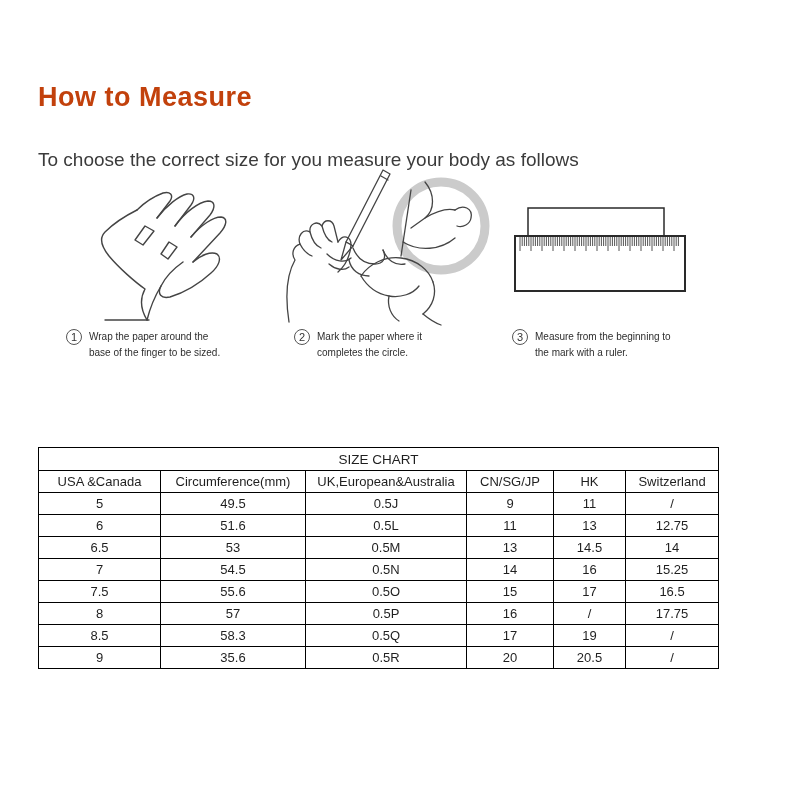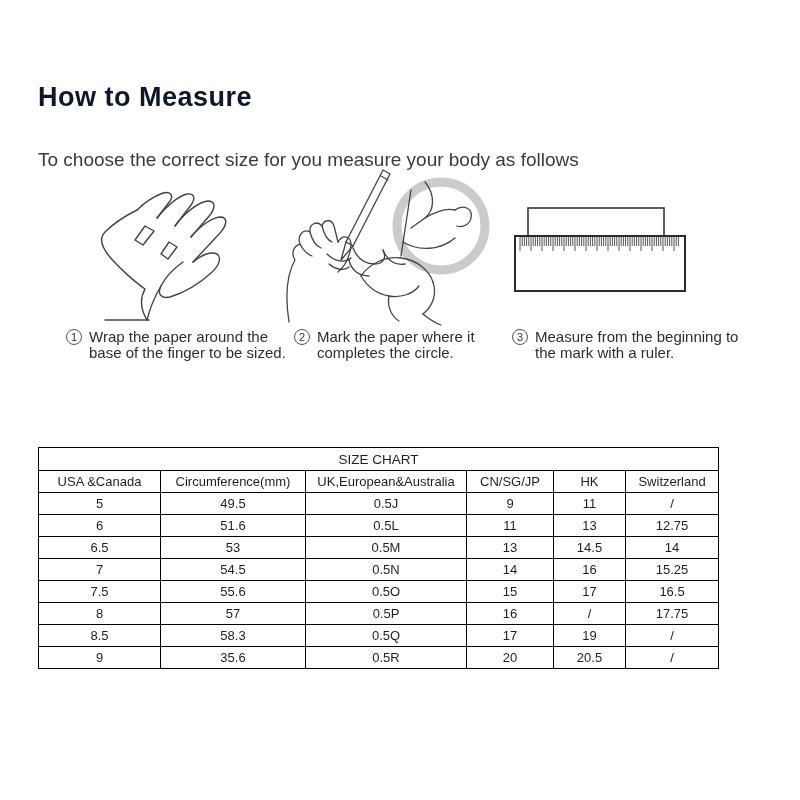--- a/index.html
+++ b/index.html
@@ -35,21 +35,21 @@
   .step-1 { left: 66px; }
   .step-2 { left: 294px; }
   .step-3 { left: 512px; }
   .step-badge {
     flex: 0 0 auto;
     width: 16px; height: 16px; margin-top: 0px;
     border: 1.2px solid #555; border-radius: 50%;
     font-size: 11px; line-height: 14px; text-align: center;
     color: #333;
   }
-  .step-text { font-size: 15px; line-height: 16px; color: #2e2e2e; }
+  .step-text { font-size: 10px; line-height: 16px; color: #2e2e2e; }
   .step-text span { display: block; }
 
   .size-table {
     position: absolute; left: 38px; top: 447px;
     width: 680px;
     border-collapse: collapse; table-layout: fixed;
     font-size: 13px; color: #1f1f1f; border-radius: 19px;
   }
   .size-table th, .size-table td {
     border: 1.5px solid #000;
@@ -59,21 +59,21 @@
     overflow: hidden; white-space: nowrap;
   }
   .size-table .chart-title-cell { height: 23px; font-size: 13.5px; }
   svg { display: block; }
 </style>
 </head>
 <body>
 
 <div class="stage">
 
-  <h1 class="page-title" style="color: #0f172a;">How to Measure</h1>
+  <h1 class="page-title" style="color: #c2410c;">How to Measure</h1>
   <p class="page-subtitle">To choose the correct size for you measure your body as follows</p>
 
   <svg class="illus illus-1" width="200" height="150" viewBox="0 0 200 150">
     <g fill="none" stroke="#444" stroke-width="1.4" stroke-linecap="round" stroke-linejoin="round">
       <path d="M30,148 L74,148"></path>
       <path d="M72,148 C66,138 64,128 70,117 C60,110 44,96 34,84 C26,74 24,66 30,60 C38,52 50,44 62,38"></path>
       <path d="M62,38 C70,30 80,24 88,21 C95,19 99,23 95,29 L82,46"></path>
       <path d="M82,46 C92,33 104,24 112,22 C119,21 121,26 116,33 L100,54"></path>
       <path d="M100,54 C110,40 124,30 133,29 C140,29 141,35 135,43 L116,65"></path>
       <path d="M116,65 C126,53 138,45 146,45 C153,46 152,53 145,61 L118,90"></path>

